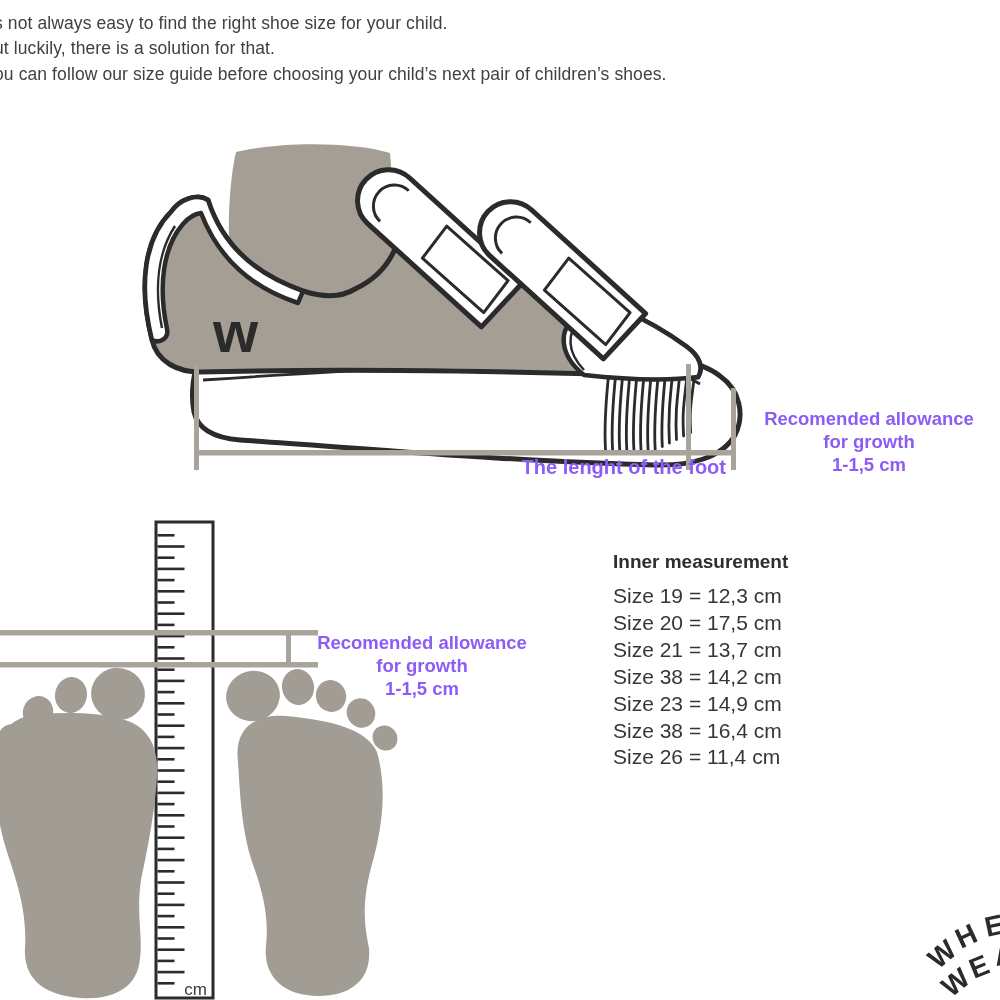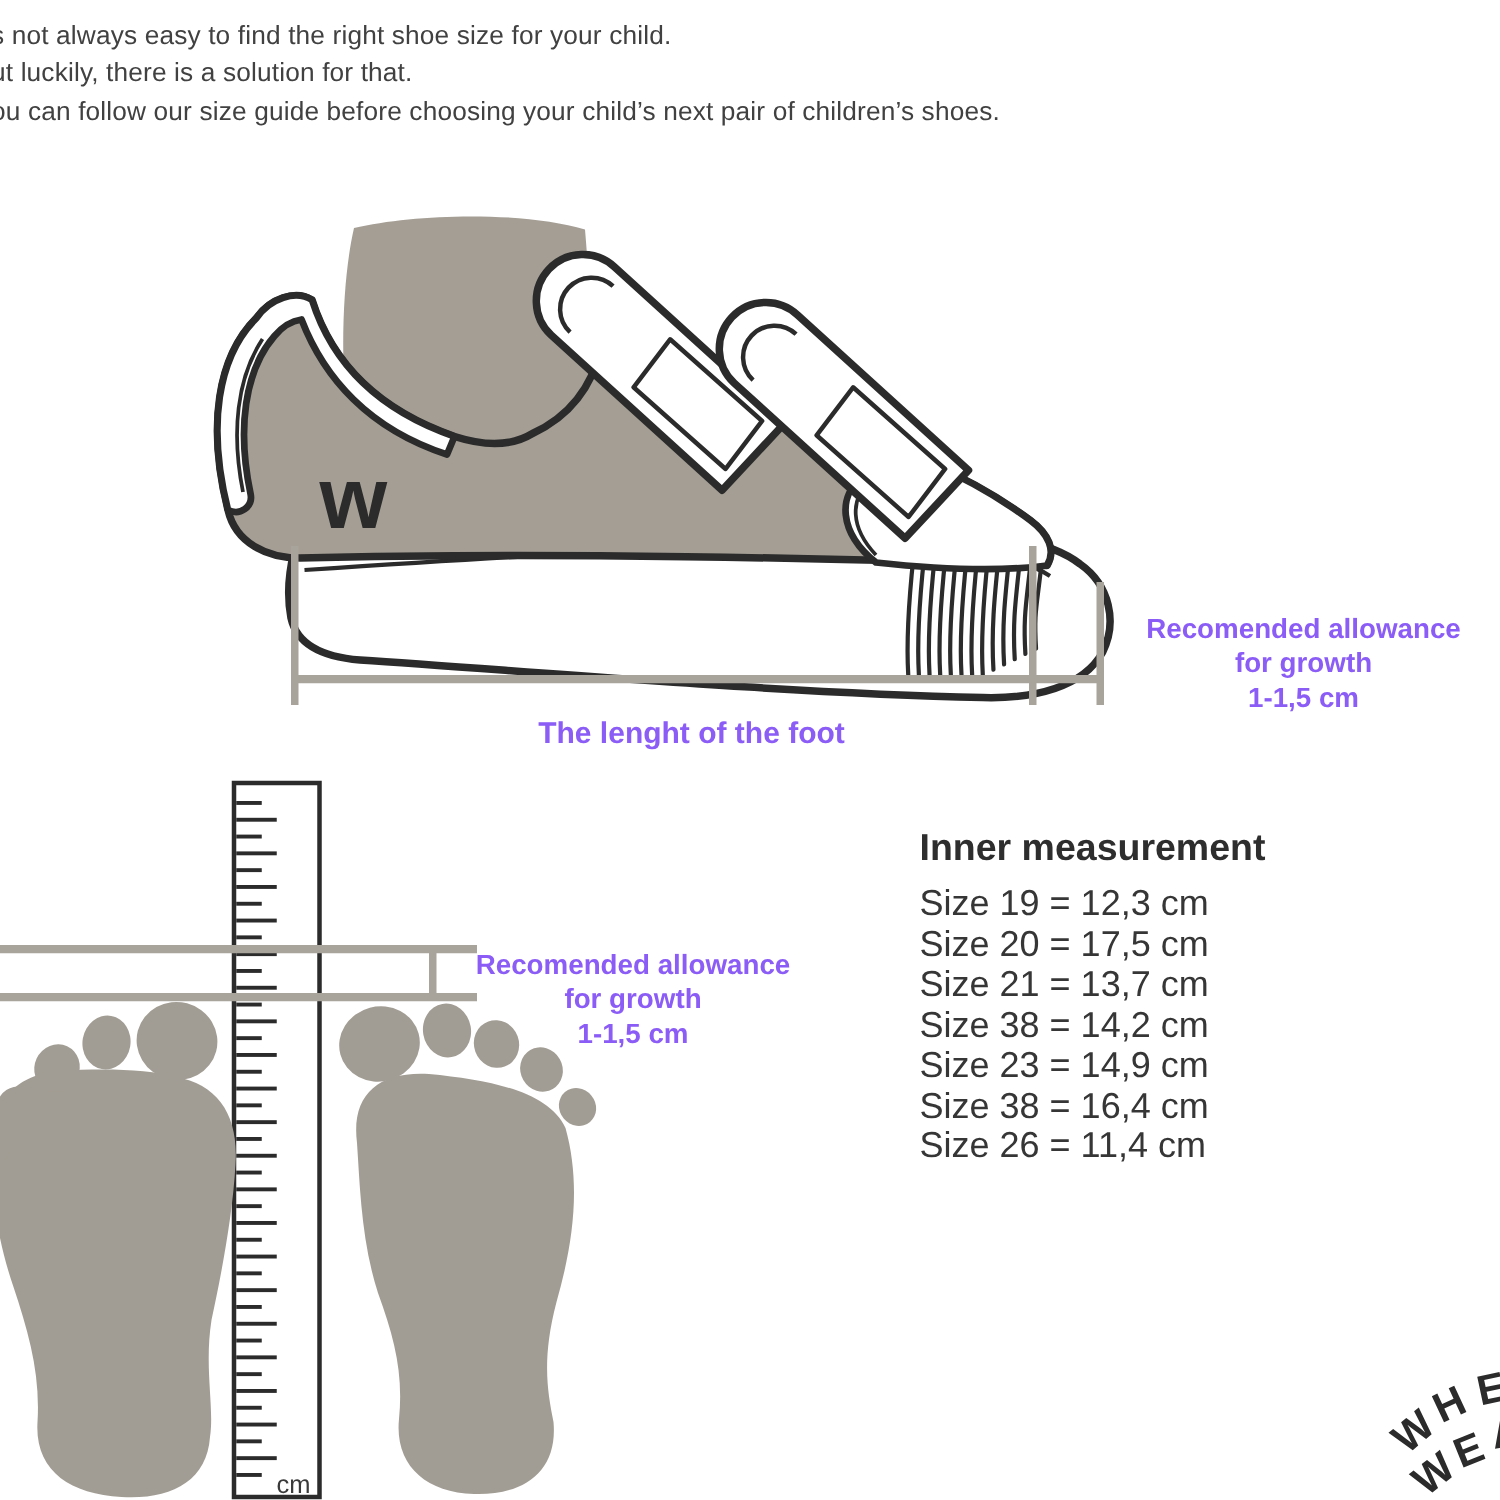--- a/index.html
+++ b/index.html
@@ -3,26 +3,26 @@
 <meta charset="utf-8">
 <style>
   html,body{margin:0;padding:0;background:#ffffff;}
   #page{position:relative;width:1000px;height:1000px;overflow:hidden;background:#fff;
         font-family:"Liberation Sans",sans-serif;}
   #art{position:absolute;left:0;top:0;}
   .lbl{position:absolute;color:#3a3a3a;}
   .intro{left:-6px;top:11px;font-size:17.5px;line-height:25.4px;color:#414141;
          white-space:nowrap;letter-spacing:0.1px;}
   .bold-label{font-weight:bold;color:#8b5cf6;text-align:center;}
-  .foot-length{left:196px;top:478px;width:530px;font-size:20px;}
+  .foot-length{left:196px;top:456px;width:530px;font-size:20px;text-align:right;}
   .allow-right{left:746px;top:407px;width:246px;font-size:18.5px;line-height:23px;}
   .allow-left{left:311px;top:631px;width:222px;font-size:18.5px;line-height:23px;}
   .size-table{left:613px;top:551px;color:#363636;}
-  .size-table .title{font-size:25px;font-weight:bold;margin-bottom:10px;color:#2e2e2e;}
-  .size-table .row{font-size:24px;line-height:26.9px;}
+  .size-table .title{font-size:19px;font-weight:bold;margin-bottom:10px;color:#2e2e2e;}
+  .size-table .row{font-size:21px;line-height:26.9px;}
 </style>
 </head>
 <body>
 
 <div id="page">
 
   <svg id="art" width="1000" height="1000" viewBox="0 0 1000 1000">
 
     <g>
 

